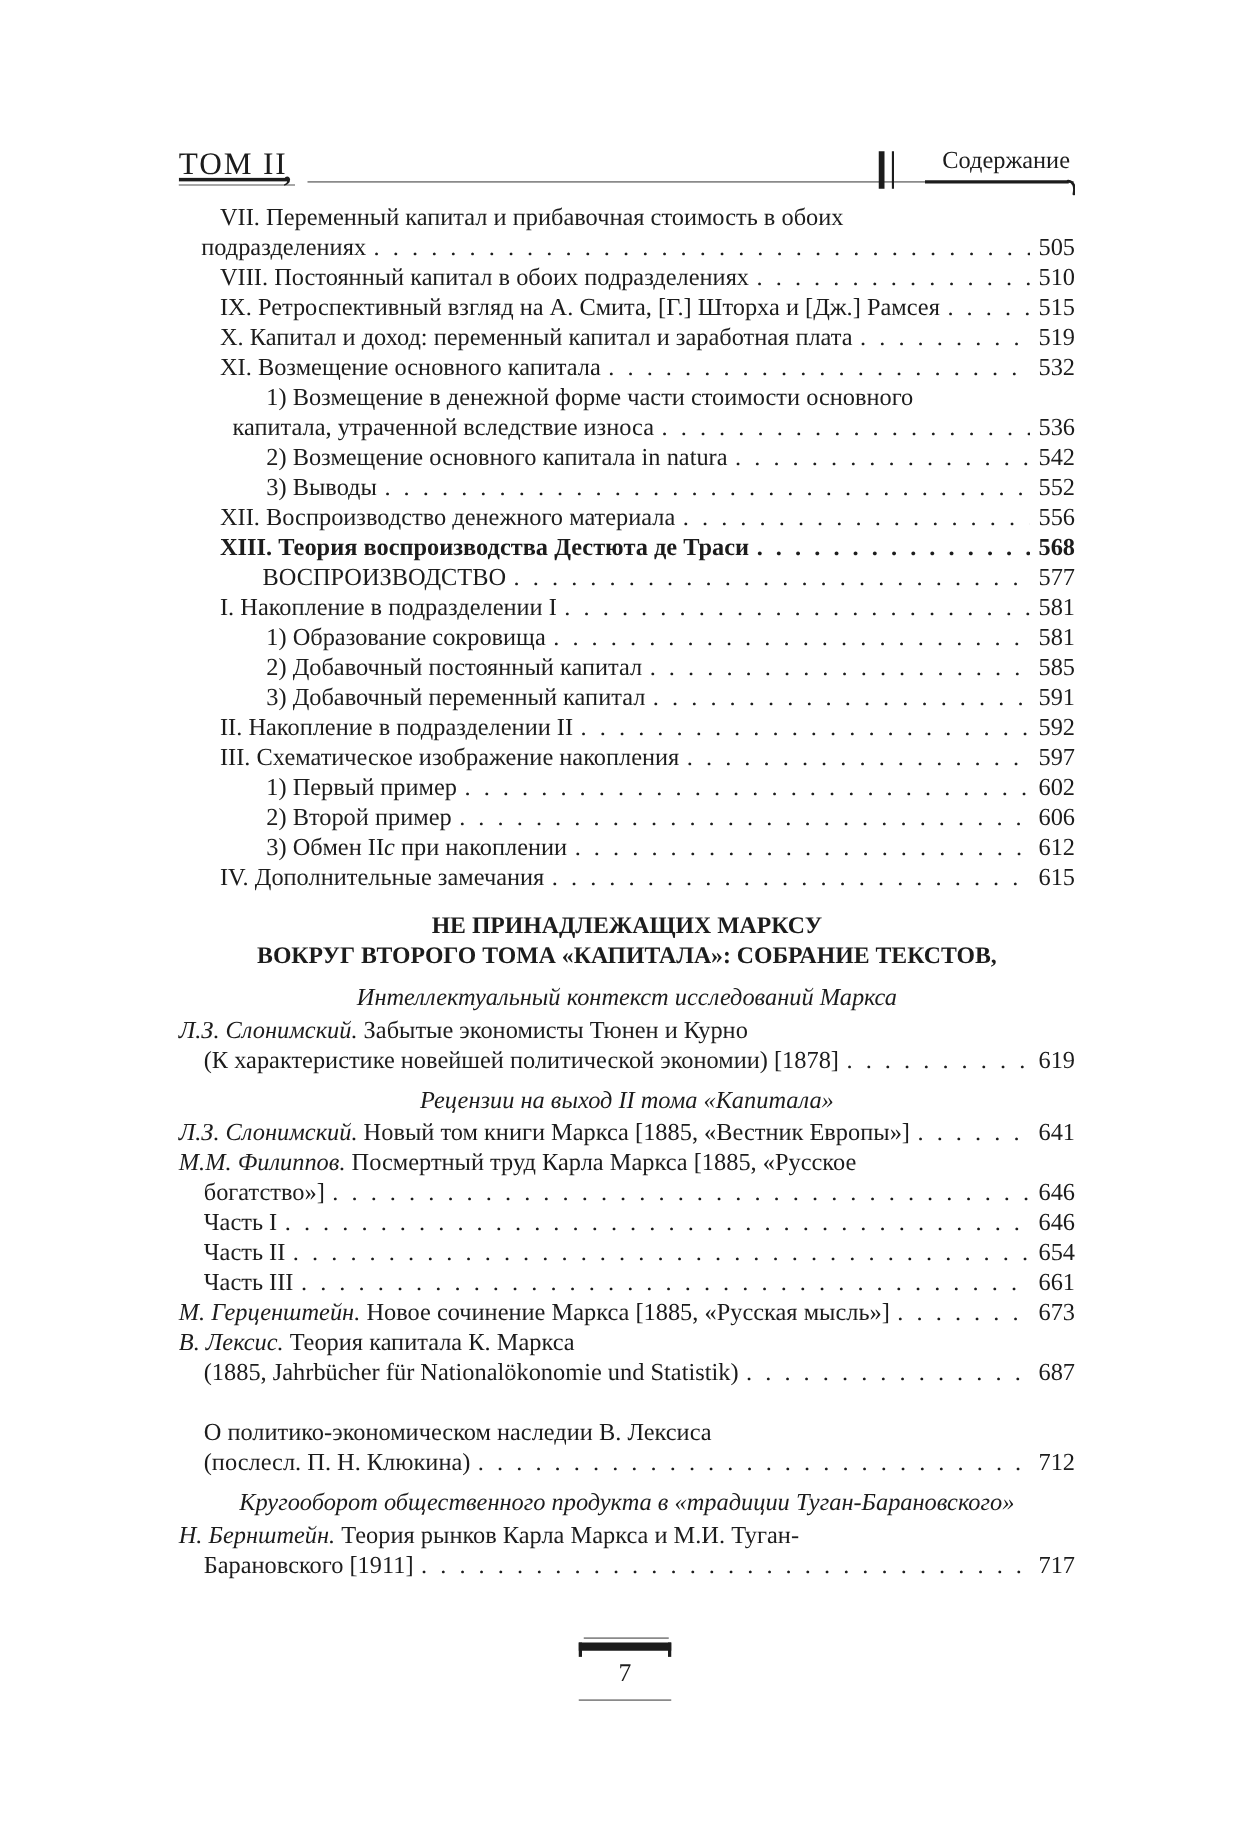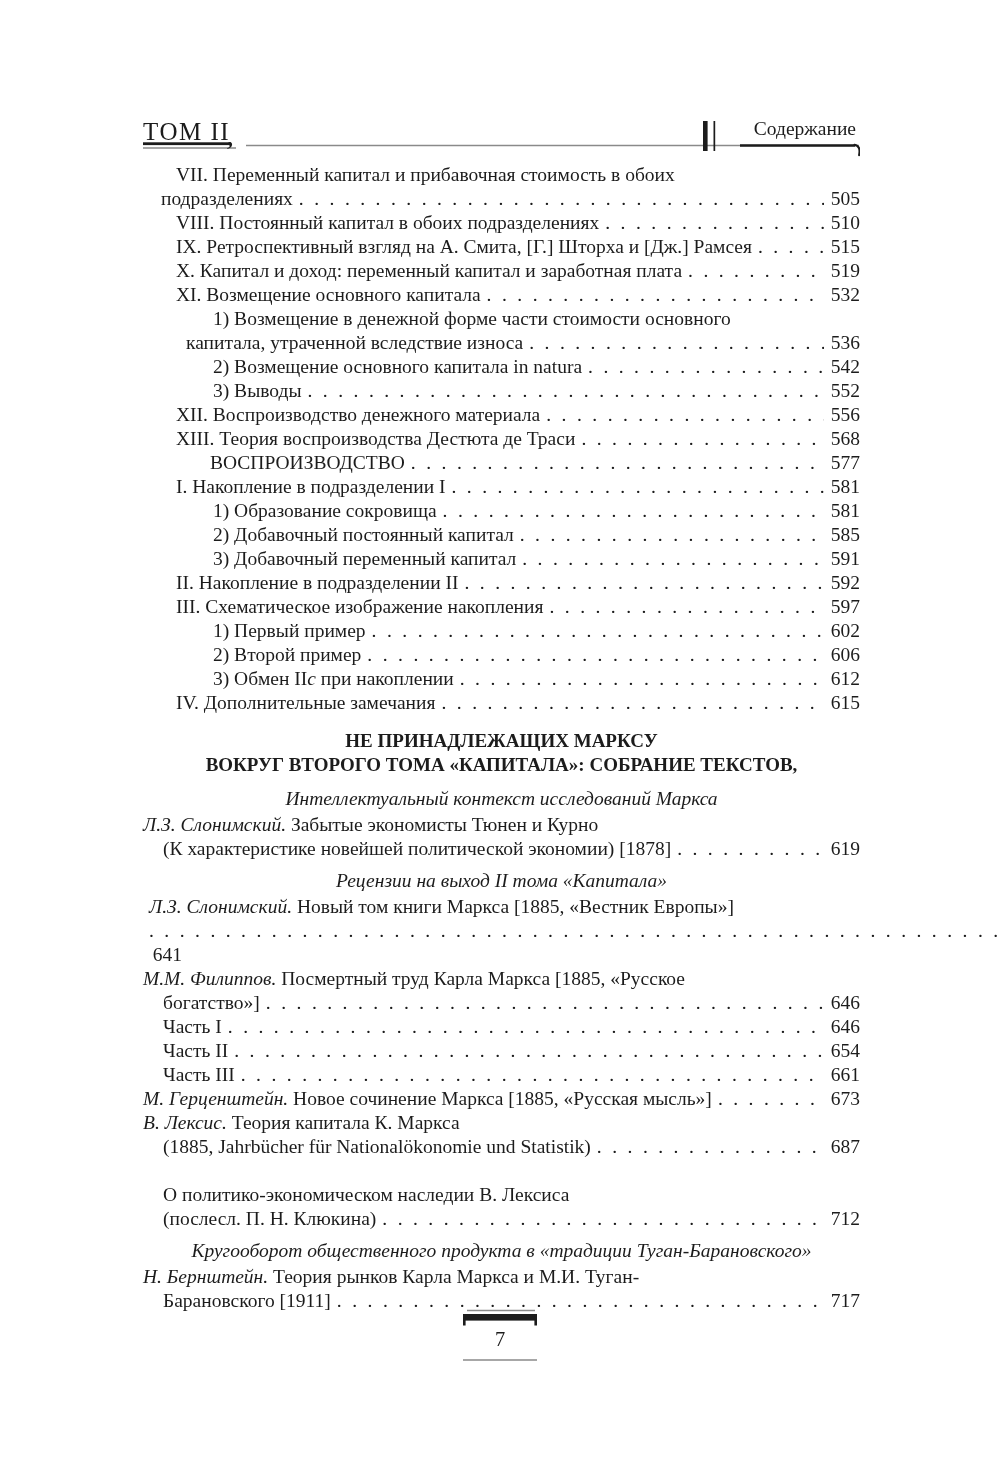--- a/index.html
+++ b/index.html
@@ -122,21 +122,21 @@
         </div>
       </div>
       <div class="toc-entry">
         <div class="line row" style="padding-left: 33px;">
           <span class="txt"><span>XII. Воспроизводство денежного материала</span></span>
           <span class="leader"></span>
           <span class="pg">556</span>
         </div>
       </div>
       <div class="toc-entry">
-        <div class="line row" style="padding-left: 33px;">
+        <div class="line row" style="padding-left: 33px; font-weight: bold;">
           <span class="txt"><span>XIII. Теория воспроизводства Дестюта де Траси</span></span>
           <span class="leader"></span>
           <span class="pg">568</span>
         </div>
       </div>
       <div class="toc-entry">
         <div class="line row" style="padding-left: 67px;">
           <span class="txt"><span>ВОСПРОИЗВОДСТВО</span></span>
           <span class="leader"></span>
           <span class="pg">577</span>
@@ -220,21 +220,21 @@
       <div class="toc-entry">
         <div class="line" style="padding-left: 0px;"><span class="txt"><span class="it">Л.З. Слонимский.</span><span> Забытые экономисты Тюнен и Курно</span></span></div>
         <div class="line row" style="padding-left: 20px;">
           <span class="txt"><span>(К характеристике новейшей политической экономии) [1878]</span></span>
           <span class="leader"></span>
           <span class="pg">619</span>
         </div>
       </div>
       <div class="toc-subheading">Рецензии на выход II тома «Капитала»</div>
       <div class="toc-entry">
-        <div class="line row" style="padding-left: 0px; flex-direction: column;">
+        <div class="line row" style="padding-left: 0px;">
           <span class="txt"><span class="it">Л.З. Слонимский.</span><span> Новый том книги Маркса [1885, «Вестник Европы»]</span></span>
           <span class="leader"></span>
           <span class="pg">641</span>
         </div>
       </div>
       <div class="toc-entry">
         <div class="line" style="padding-left: 0px;"><span class="txt"><span class="it">М.М. Филиппов.</span><span> Посмертный труд Карла Маркса [1885, «Русское</span></span></div>
         <div class="line row" style="padding-left: 20px;">
           <span class="txt"><span>богатство»]</span></span>
           <span class="leader"></span>

